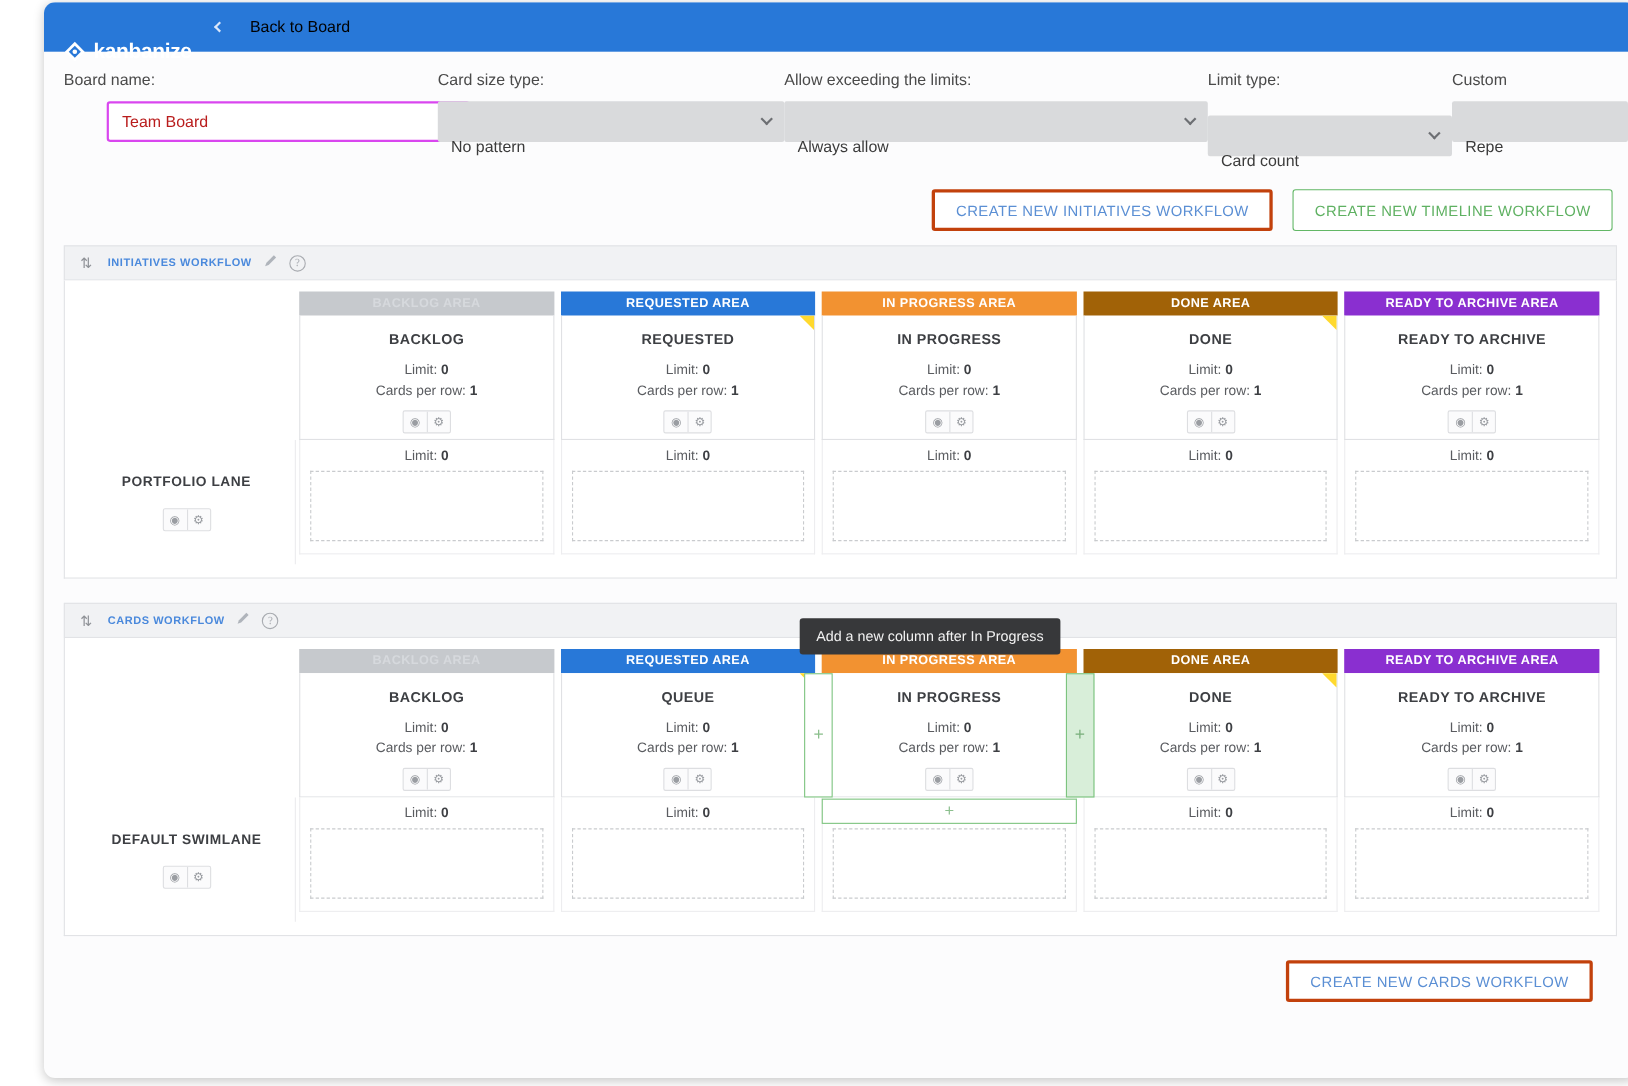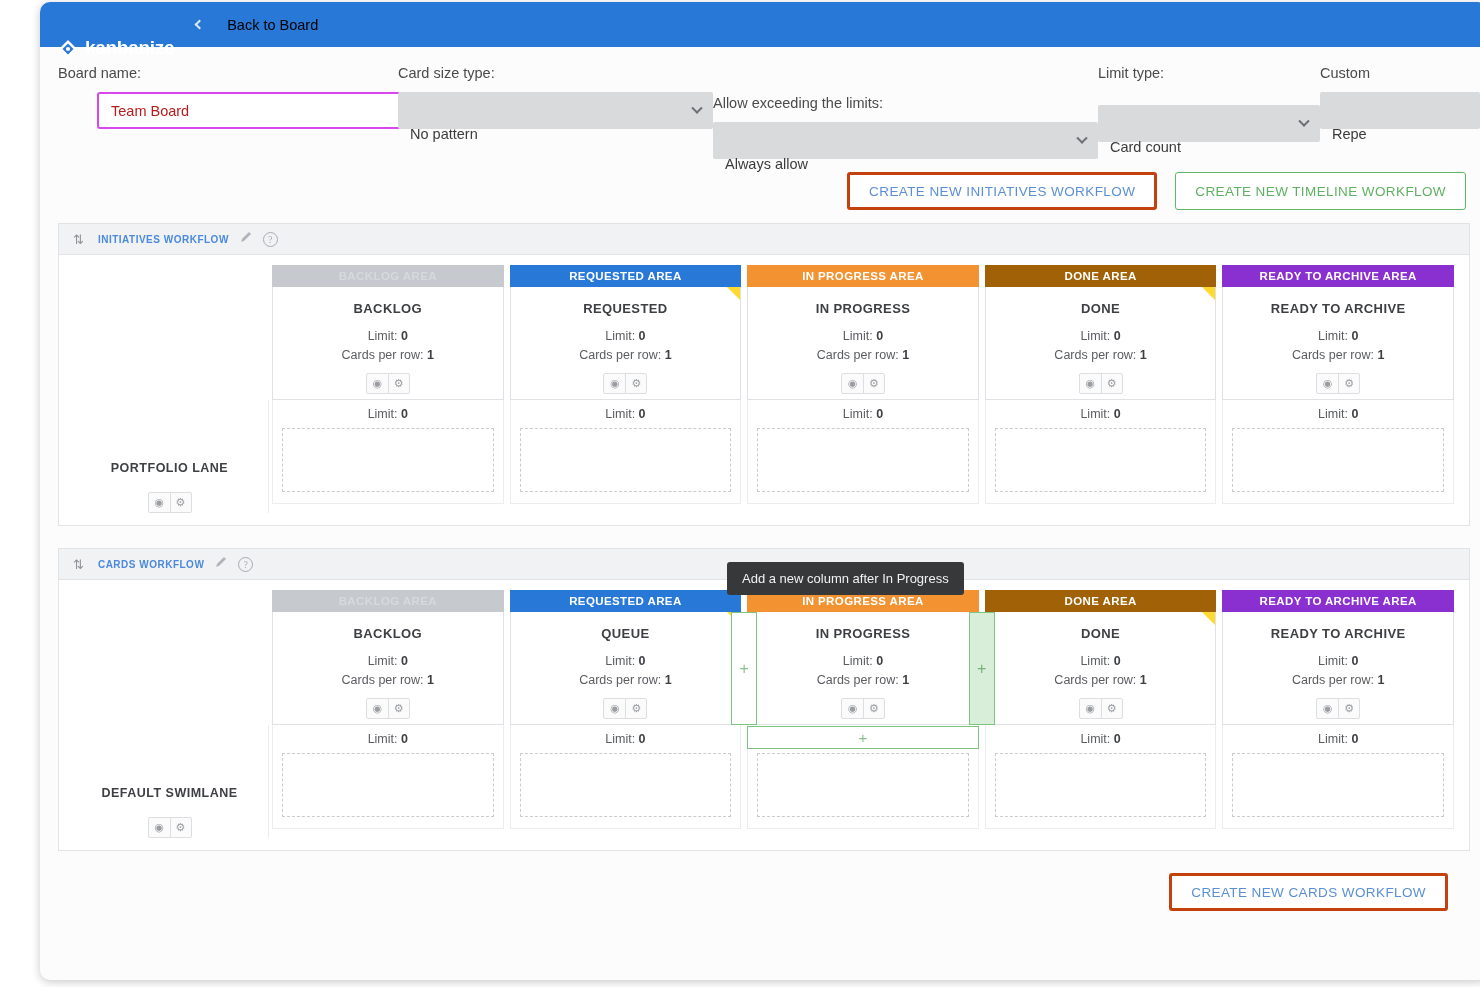--- a/index.html
+++ b/index.html
@@ -22,21 +22,21 @@
 
   
   .topbar {
     height: 45px;
     background: #2878d8;
     display: flex;
     align-items: center;
     padding-left: 18px;
     gap: 0;
   }
-  .logo-wrap { display:flex; align-items:flex-end; gap:7px;margin-top:47px; }
+  .logo-wrap { display:flex; align-items:flex-start; gap:7px;margin-top:47px; }
   .logo-mark {
     width: 20px; height: 20px;
     position: relative;
   }
   .logo-text {
     color: #fff;
     font-size: 19px;
     font-weight: bold;
     letter-spacing: -0.3px;
   }
@@ -100,21 +100,21 @@
     border-bottom: 2px solid #6d6f73;
     transform: rotate(45deg) translate(-2px,-2px);
     flex: 0 0 auto;
     margin-left: 8px;
   }
 
   .f-board  { width: 340px; }
   .f-board .txt-input { width: 330px; }
   .f-card   { width: 335px; }
   .f-card .sel { width: 315px; }
-  .f-allow  { width: 403px; justify-content: flex-end; }
+  .f-allow  { width: 403px; }
   .f-allow .sel { width: 385px; }
   .f-limit  { width: 228px; gap: 13px; }
   .f-limit .sel { width: 222px; }
   .f-custom { width: 160px; }
   .f-custom .sel { width: 160px; }
 
   
   .wf-btn-row {
     display: flex;
     justify-content: flex-end;
@@ -232,21 +232,21 @@
     cursor: pointer;
     color: #9a9da2;
     font-size: 11px;
   }
   .icon-btn + .icon-btn { border-left: 1px solid #dddee1; }
 
   
   .lane-label-cell {
     height: 113px;
     display: flex; flex-direction: column;
-    align-items: center; justify-content: flex-end;
+    align-items: center; justify-content: center;
     border-right: 1px solid #ececee;
   }
   .lane-name {
     font-size: 12.5px; font-weight: bold; color: #3d3f43;
     letter-spacing: .5px; margin-bottom: 9px;
   }
   .lane-row { display: flex; }
   .lane-cell {
     border: 1px solid #ededef;
     border-top: none;

